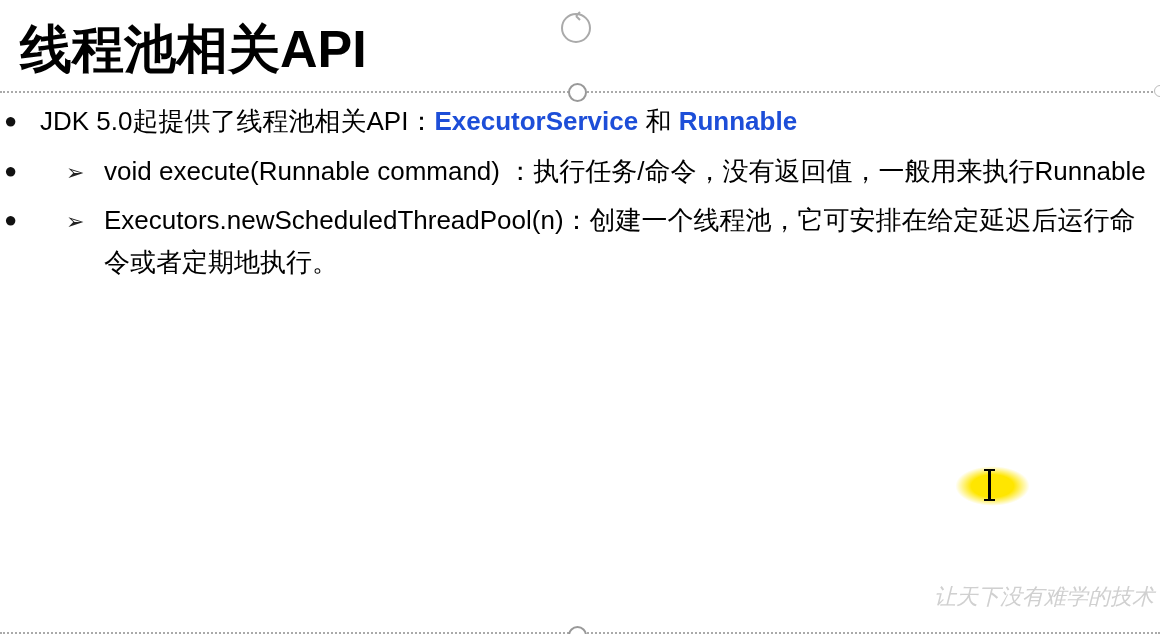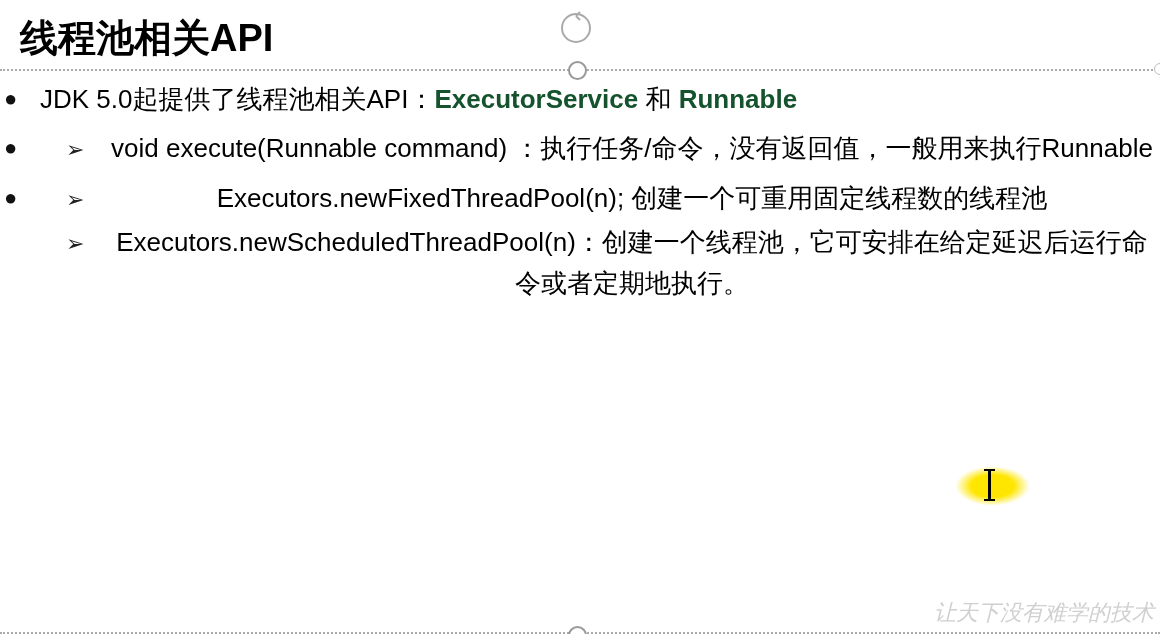--- a/index.html
+++ b/index.html
@@ -9,21 +9,21 @@
     height: 634px;
     font-family: "Microsoft YaHei", "SimSun", Arial, sans-serif;
     font-size: 26px;
     line-height: 1.6;
     color: #000;
     background: #fff;
     position: relative;
     overflow: hidden;
   }
   .title {
-    font-size: 38px;
+    font-size: 52px;
     font-weight: bold;
     padding: 8px 20px 0 20px;
   }
   .divider {
     border-bottom: 2px dotted #aaa;
     height: 0;
     position: relative;
   }
   .divider .circle {
     position: absolute;
@@ -94,32 +94,31 @@
   }
   ul.arrows {
     list-style: none;
     padding: 0;
     margin: 4px 0 0 24px;
   }
   ul.arrows > li {
     position: relative;
     padding-left: 40px;
     margin-bottom: 2px;
-    text-align: center;
   }
   ul.arrows > li::before {
     content: "➢";
     position: absolute;
     left: 2px;
     top: 4px;
     color: #222;
     font-size: 22px;
   }
   .blue-bold {
-    color: #14532d;
+    color: #1d4ed8;
     font-weight: bold;
   }
   .highlight-yellow {
     position: absolute;
     left: 955px;
     top: 466px;
     width: 75px;
     height: 40px;
     background: radial-gradient(ellipse, #ffe600 40%, rgba(255,230,0,0) 70%);
     border-radius: 50%;
@@ -139,21 +138,21 @@
     left: -4px;
     width: 11px;
     height: 2px;
     background: #000;
   }
   .cursor-beam::before { top: -2px; }
   .cursor-beam::after { bottom: -2px; }
   .watermark {
     position: absolute;
     right: 6px;
-    bottom: 4px;
+    bottom: 20px;
     font-size: 22px;
     color: #d0d0d0;
     font-family: "KaiTi","STKaiti",serif;
     font-style: italic;
     white-space: nowrap;
   }
 </style>
 </head>
 <body>
 
@@ -175,21 +174,20 @@
   <li>
     <span>JDK 5.0起提供了线程池相关API：</span><span class="blue-bold">ExecutorService</span><span> 和 </span><span class="blue-bold">Runnable</span>
   </li>
   <li>
     <ul class="arrows">
       <li>void execute(Runnable command) ：执行任务/命令，没有返回值，一般用来执行Runnable</li>
     </ul>
   </li>
   <li>
     <ul class="arrows">
-      <li>Executors.newFixedThreadPool(n); 创建一个可重用固定线程数的线程池</li>
       <li>Executors.newScheduledThreadPool(n)：创建一个线程池，它可安排在给定延迟后运行命令或者定期地执行。</li>
     </ul>
   </li>
 </ul>
 
 <div class="highlight-yellow"></div>
 <div class="cursor-beam"></div>
 
 <div class="watermark">让天下没有难学的技术</div>
 

